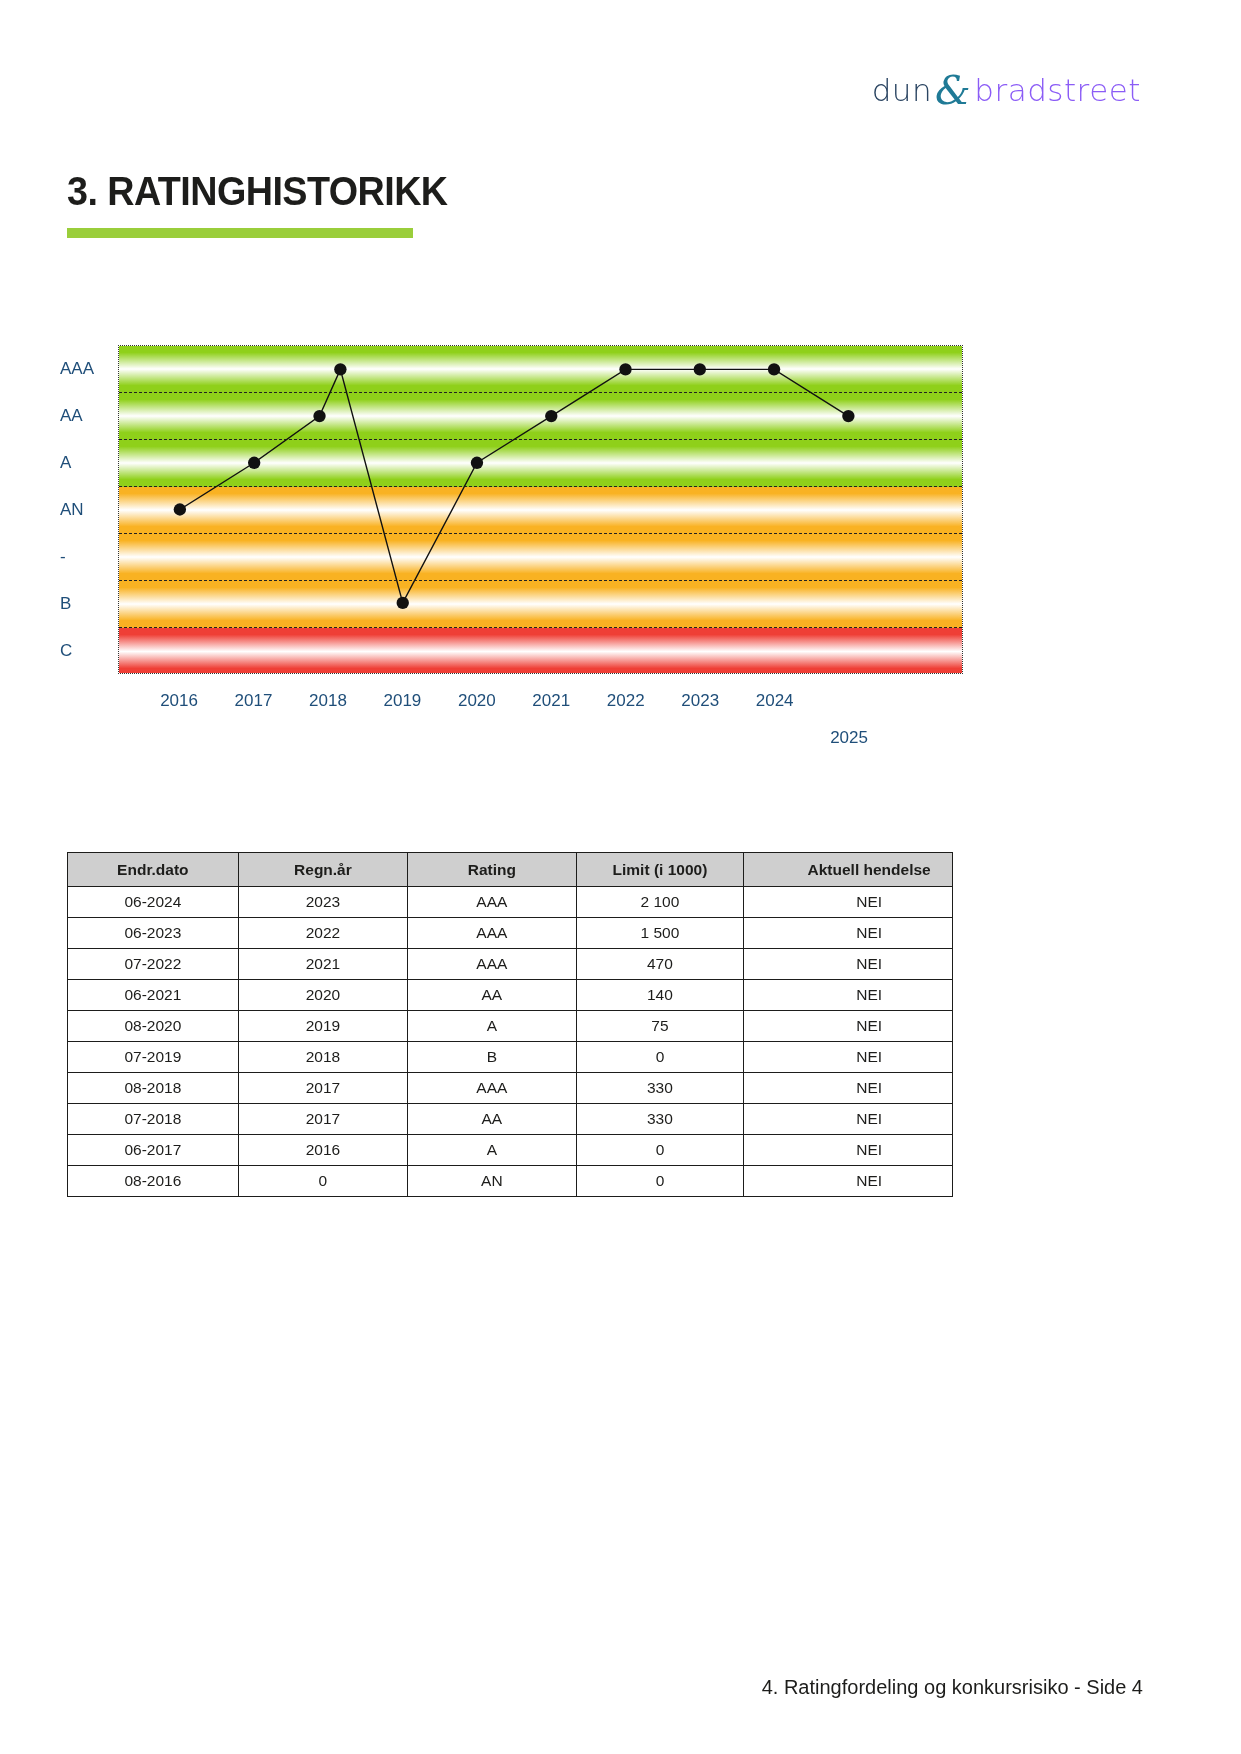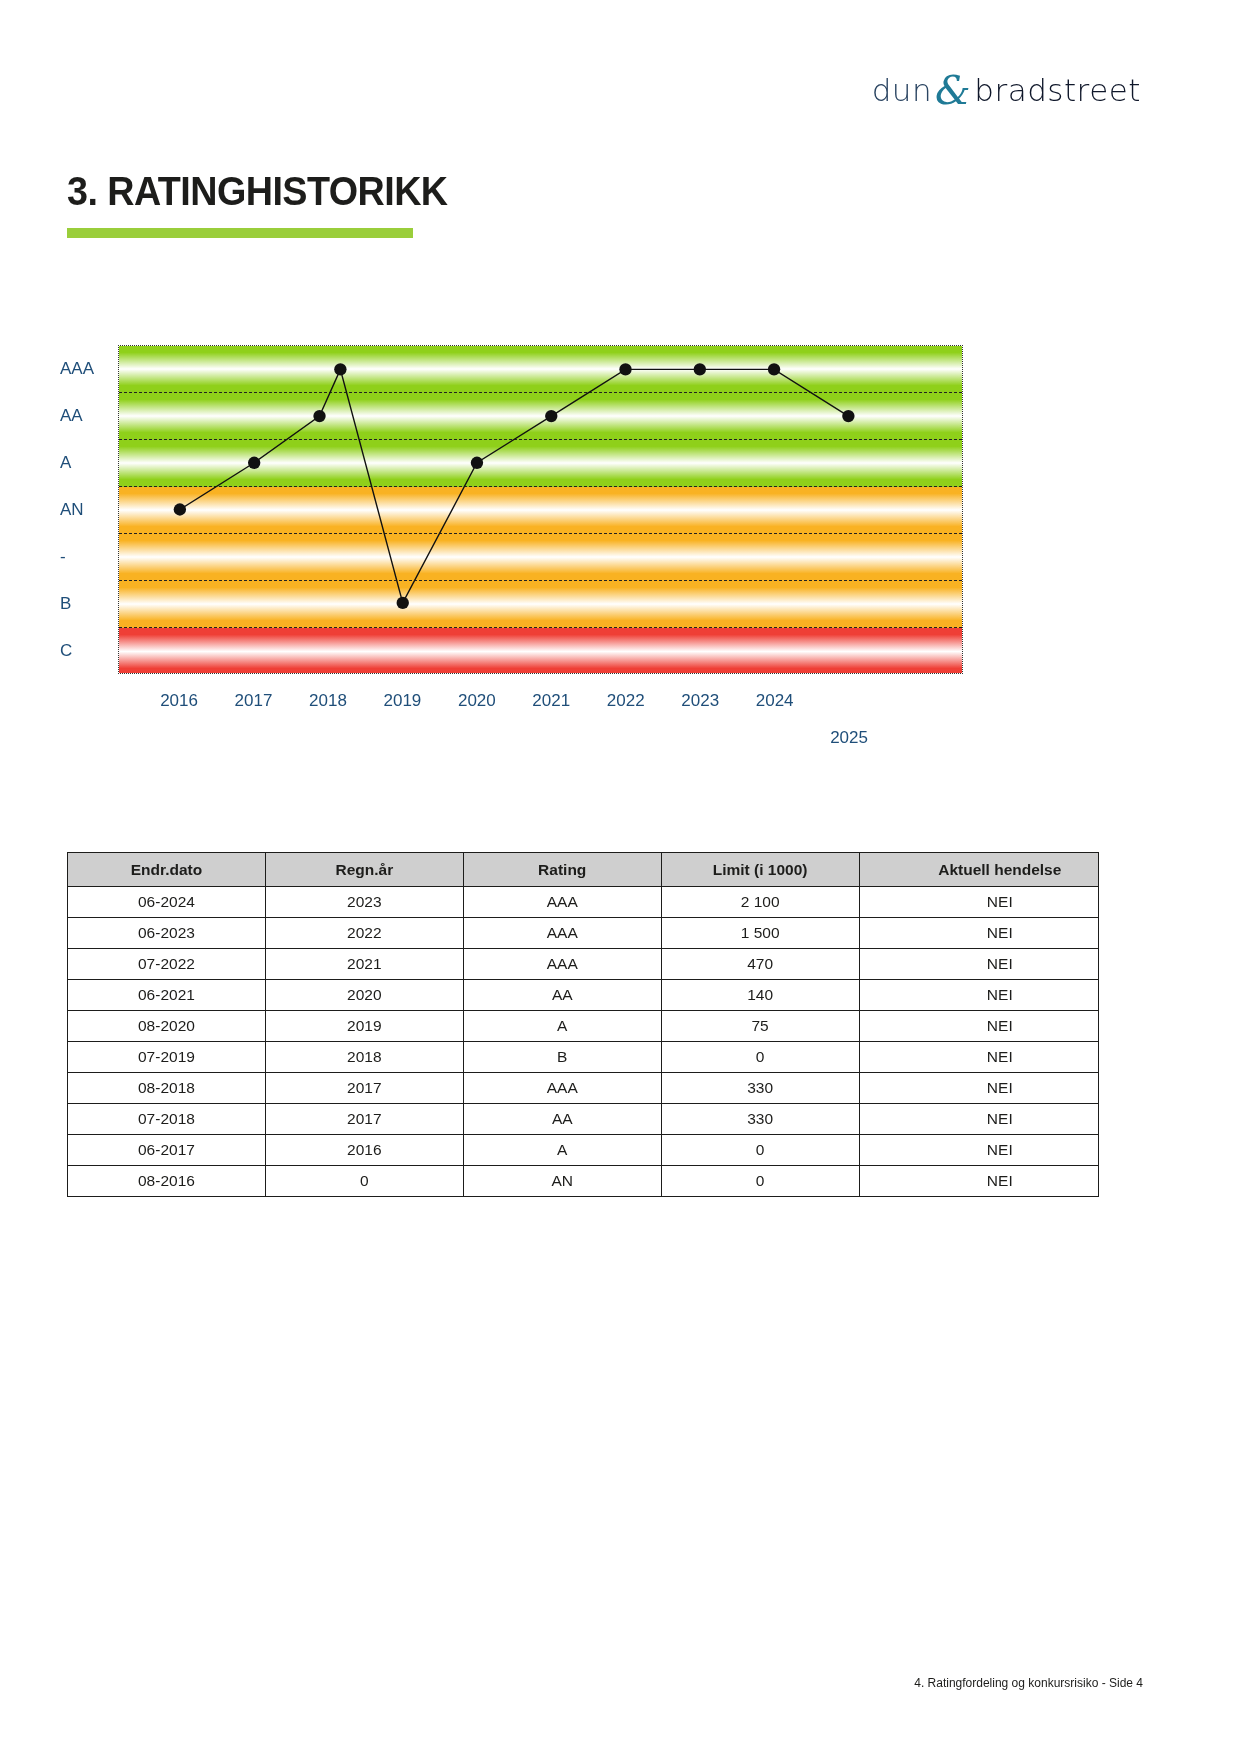--- a/index.html
+++ b/index.html
@@ -37,21 +37,21 @@
   .logo-amp {
     color: #1f7a96;
     font-family: "DejaVu Serif", serif;
     font-size: 40px;
     font-style: italic;
     font-weight: 400;
     padding: 0 3px;
     position: relative;
     top: 3px;
   }
-  .logo-brad { color: #0f172a; }
+  .logo-brad { color: #8b5cf6; }
 
   
   .section-title {
     position: absolute;
     left: 67px;
     top: 168px;
     font-family: "Liberation Sans Narrow", "Liberation Sans", sans-serif;
     font-size: 41px;
     font-weight: bold;
     letter-spacing: -0.6px;
@@ -131,21 +131,21 @@
     color: #1f4e79;
     transform: translateX(-50%);
     white-space: nowrap;
   }
 
   
   .data-table {
     position: absolute;
     left: 67px;
     top: 852px;
-    width: 1032px;
+    width: 886px;
     border-collapse: collapse;
     font-size: 15.5px;
     color: #1d1d1b;
   }
   .data-table th {
     background: #cfcfcf;
     border: 1px solid #1d1d1b;
     font-weight: bold;
     height: 31px;
     text-align: center;
@@ -172,21 +172,21 @@
     width: 1241px;
     text-align: center;
     padding-right: 0;
     font-size: 16px;
     color: #1d1d1b;
   }
   .footer-text {
     position: absolute;
     right: 98px;
     top: 0;
-    font-size: 12px;
+    font-size: 20px;
     color: #1d1d1b;
     white-space: nowrap;
   }
 </style>
 </head>
 <body>
 
 <div class="page-header">
   <div class="logo">
     <span class="logo-dun">dun</span>

